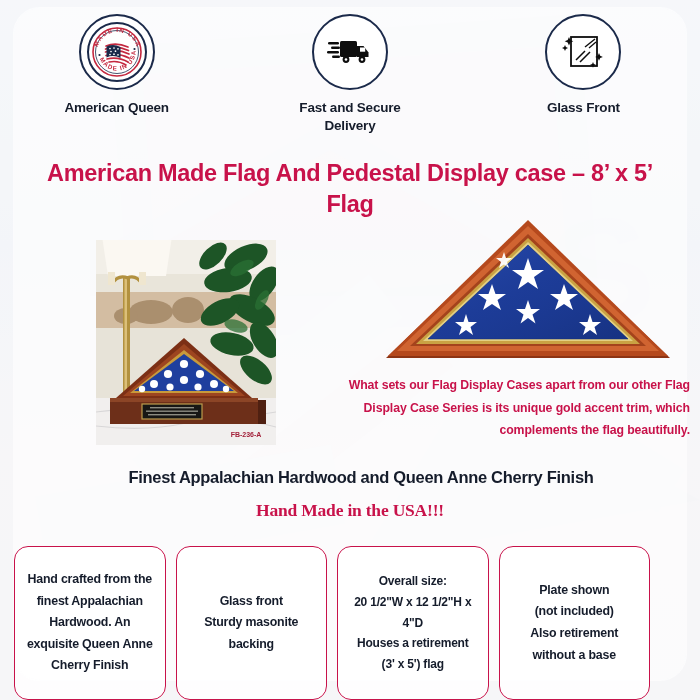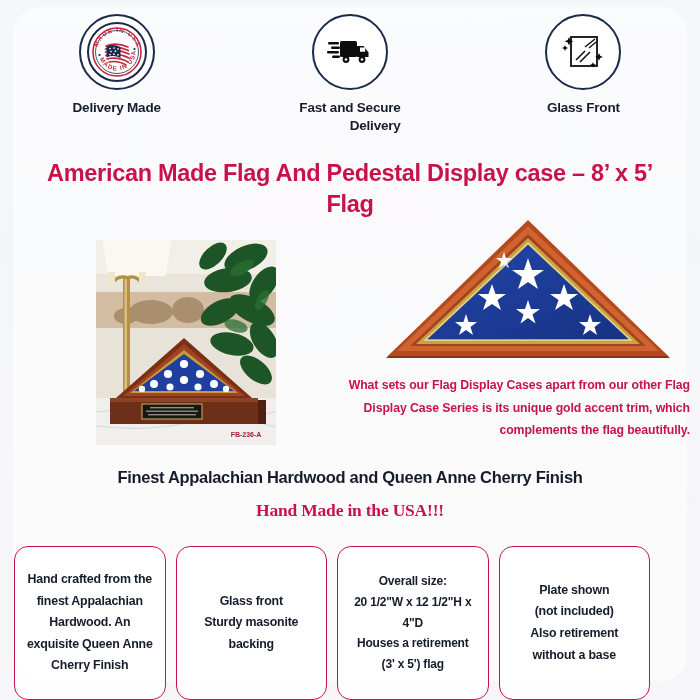--- a/index.html
+++ b/index.html
@@ -37,21 +37,21 @@
     position:absolute;left:30px;top:158px;width:640px;text-align:center;
     color:#c8124a;font-size:23.5px;font-weight:bold;line-height:1.33;
     letter-spacing:-.3px;
   }
   .promo{
     position:absolute;left:318px;top:374px;width:372px;text-align:right;
     color:#c8124a;font-size:12.3px;font-weight:bold;line-height:1.85;
     letter-spacing:-.1px;
   }
   .sub-dark{
-    position:absolute;left:40px;top:468px;width:620px;text-align:center;
+    position:absolute;left:51px;top:468px;width:620px;text-align:center;
     color:#151c2b;font-size:16.5px;font-weight:bold;letter-spacing:-.3px;
   }
   .sub-red{
     position:absolute;left:40px;top:500px;width:620px;text-align:center;
     color:#c8124a;font-size:17.5px;font-weight:bold;letter-spacing:-.2px;font-family:Liberation Serif, serif;
   }
 
   
   .photo-left{
     position:absolute;left:96px;top:240px;width:180px;height:205px;
@@ -134,42 +134,42 @@
               <circle cx="28" cy="27" r="0.85"></circle>
               <circle cx="32" cy="27.8" r="0.85"></circle>
             <circle cx="25" cy="30.5" r="0.85"></circle>
               <circle cx="29.5" cy="30.2" r="0.85"></circle>
             <circle cx="24" cy="33.5" r="0.85"></circle>
               <circle cx="28" cy="33.2" r="0.85"></circle>
               <circle cx="32" cy="33.8" r="0.85"></circle>
           </g>
         </svg>
       </div>
-      <div class="badge-label">Delivery Made</div>
+      <div class="badge-label">American Queen</div>
     </div>
 
     <div class="badge">
       <div class="badge-circle">
         <svg width="46" height="40" viewBox="0 0 46 40">
           <g fill="#0d0d0d">
             <rect x="13" y="9" width="17" height="16" rx="1.5"></rect>
             <path d="M30 14 h6.5 l5 6.5 V25 H30 z"></path>
             <rect x="33" y="15.5" width="5.2" height="4.2" fill="#fff"></rect>
             <circle cx="19" cy="27.5" r="3.4"></circle>
               <circle cx="19" cy="27.5" r="1.3" fill="#fff"></circle>
             <circle cx="35" cy="27.5" r="3.4"></circle>
               <circle cx="35" cy="27.5" r="1.3" fill="#fff"></circle>
             <rect x="1" y="10" width="11" height="2.4" rx="1.2"></rect>
             <rect x="4" y="14.5" width="9" height="2.4" rx="1.2"></rect>
             <rect x="0" y="19" width="12" height="2.4" rx="1.2"></rect>
             <rect x="5" y="23.5" width="8" height="2.4" rx="1.2"></rect>
           </g>
         </svg>
       </div>
-      <div class="badge-label" style="white-space:pre-line;text-align:right;">Fast and Secure
+      <div class="badge-label" style="white-space:pre-line;">Fast and Secure
 Delivery</div>
     </div>
 
     <div class="badge">
       <div class="badge-circle">
         <svg width="46" height="46" viewBox="0 0 46 46">
           <rect x="11" y="8" width="26" height="29" fill="#fff" stroke="#0d0d0d" stroke-width="1.8"></rect>
           <path d="M16 31 l9 -9 M20 33 l10 -10" stroke="#0d0d0d" stroke-width="1.5"></path>
           <path d="M25 18 l10 -8" stroke="#0d0d0d" stroke-width="1.5"></path>
           <path d="M29 19 l7 -6" stroke="#0d0d0d" stroke-width="1.3"></path>

